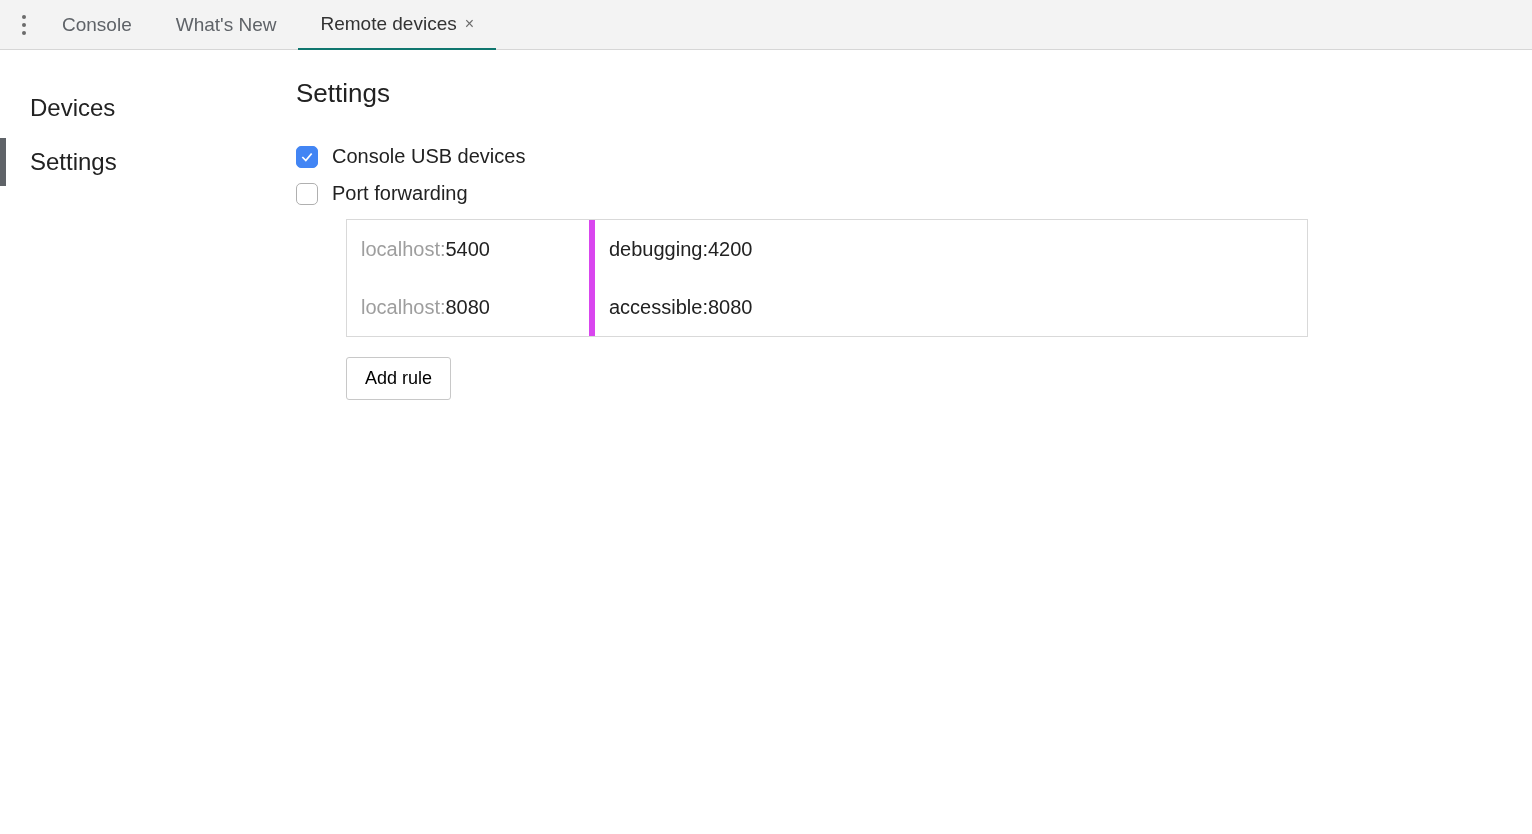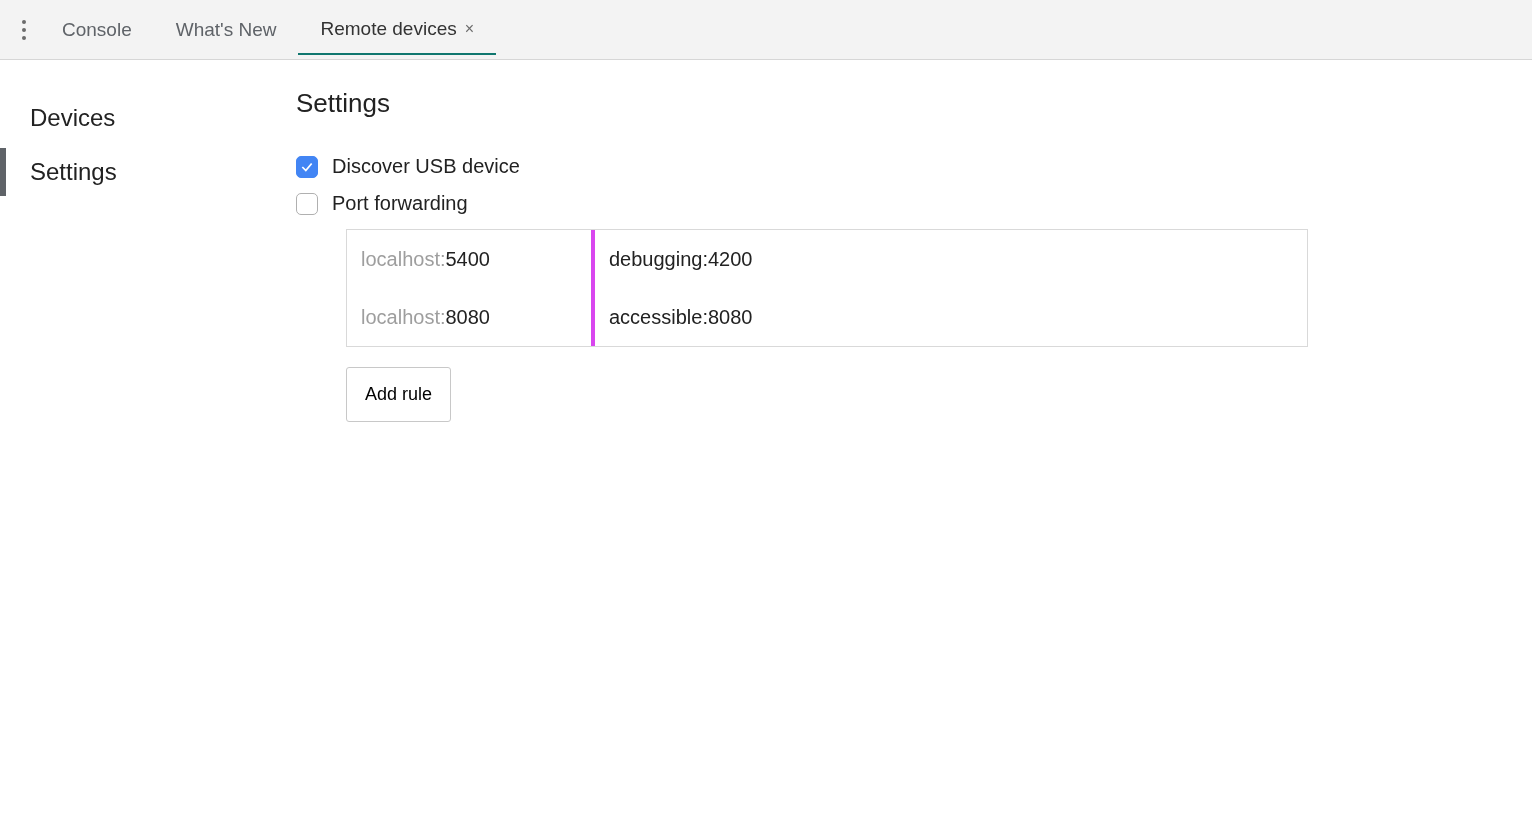--- a/index.html
+++ b/index.html
@@ -9,21 +9,21 @@
     background: #fff;
     color: #303030;
     width: 1532px;
     height: 834px;
   }
 
   
   .tabbar {
     display: flex;
     align-items: center;
-    height: 60px;
+    height: 50px;
     background: #f3f3f3;
     border-bottom: 1px solid #d6d6d6;
     padding-left: 8px;
   }
   .kebab {
     width: 32px;
     height: 32px;
     display: flex;
     flex-direction: column;
     justify-content: center;
@@ -140,35 +140,35 @@
     margin-left: 50px;
     border: 1px solid #d9d9d9;
     width: 962px;
   }
   .rule-row {
     display: flex;
     height: 58px;
   }
   .rule-cell {
     flex: 0 0 248px;
-    border-right: 4px solid #d946ef;
+    border-right: 6px solid #d946ef;
     display: flex;
     align-items: center;
     padding: 0 14px;
     font-size: 20px;
   }
   .rule-cell.right { flex: 1; border-right: none; }
   .muted { color: #9e9e9e; }
   .val { color: #222; }
 
   .add-rule {
     margin: 20px 0 0 50px;
     border: 1px solid #c8c8c8;
     background: #fff;
-    padding: 16px 18px;
+    padding: 10px 18px;
     font-size: 18px;
     border-radius: 3px;
     cursor: pointer;
   }
 </style>
 </head>
 <body>
 
 <div class="tabbar">
   <div class="kebab">
@@ -198,21 +198,21 @@
   <div class="main">
     <h1 class="page-title">Settings</h1>
 
     
     <div class="row">
       <span class="checkbox checked">
         <svg viewBox="0 0 24 24">
           <path d="M4 12 L10 18 L20 6"></path>
         </svg>
       </span>
-      <span class="opt-label">Discover USB device</span>
+      <span class="opt-label">Console USB devices</span>
     </div>
 
     
     <div class="row">
       <span class="checkbox">
         
       </span>
       <span class="opt-label">Port forwarding</span>
     </div>
 

